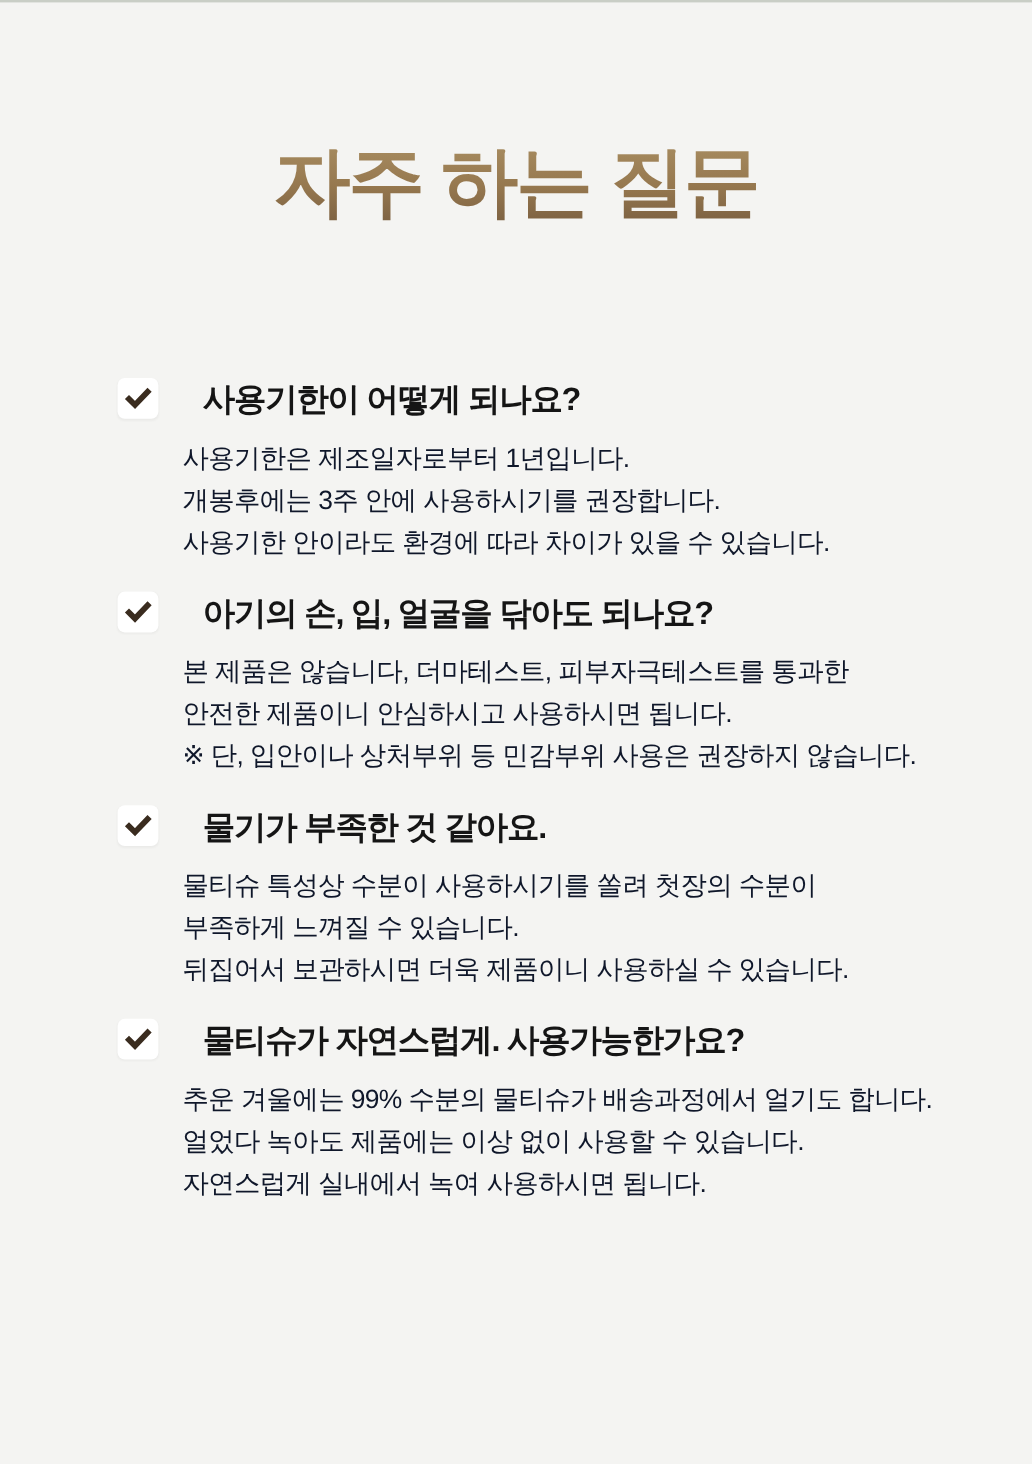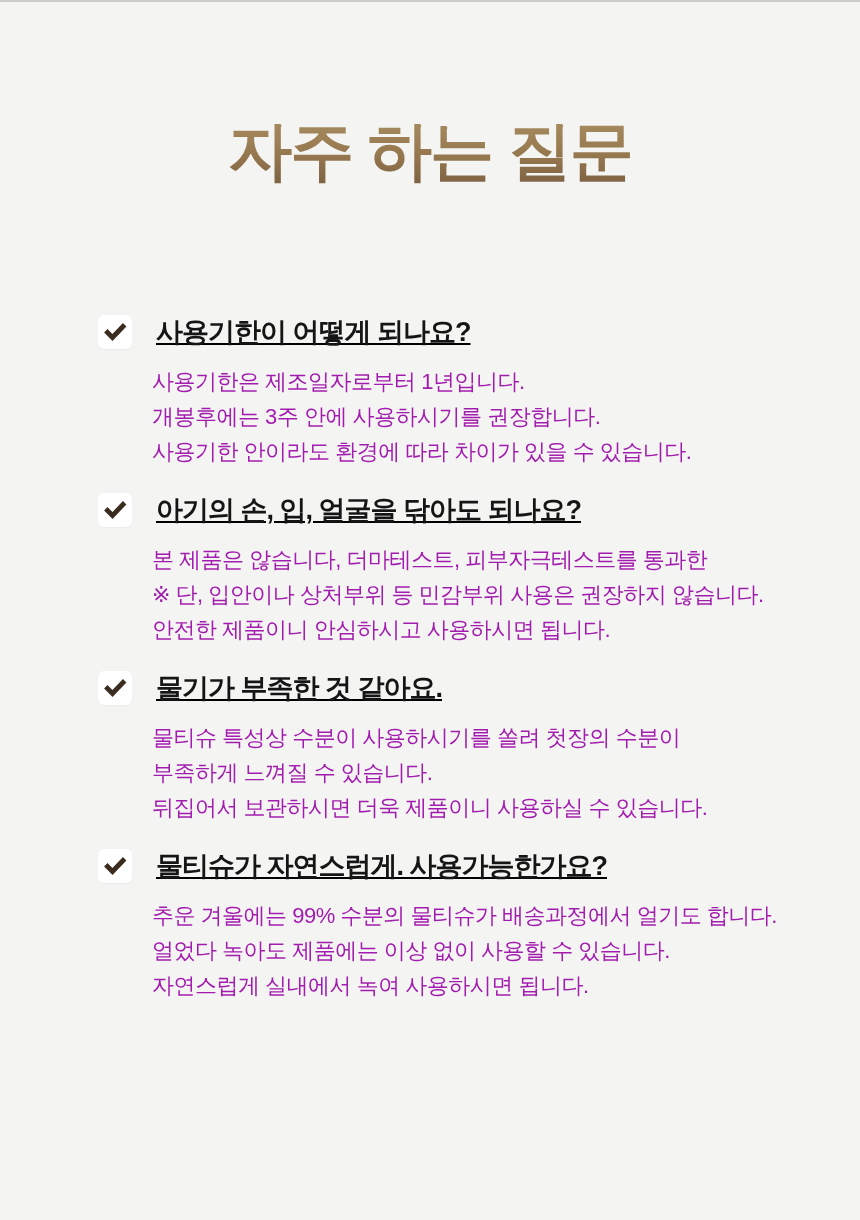--- a/index.html
+++ b/index.html
@@ -49,24 +49,22 @@
 
   .faq-list {
     margin: 125px 0 0 98px;
     width: 680px;
   }
 
   .faq-item + .faq-item { margin-top: 24px; }
 
   .faq-header {
     display: flex;
-    align-items: center;
-    gap: 24px;
+    gap: 37px;
     height: 34px;
-    text-decoration: underline;
   }
 
   .check-box {
     flex: 0 0 34px;
     width: 34px;
     height: 34px;
     background: #ffffff;
     border-radius: 6px;
     display: flex;
     align-items: center;
@@ -81,21 +79,21 @@
     font-weight: 700;
     color: #151515;
     letter-spacing: -1px;
     white-space: nowrap;
   }
 
   .faq-answers {
     margin: 15px 0 0 54px;
     font-size: 22px;
     line-height: 35px;
-    color: #a21caf;
+    color: #0f172a;
     letter-spacing: -0.5px;
   }
 
   .answer-line { white-space: nowrap; }
 </style>
 </head>
 <body>
 
 <div class="page">
   <div class="top-edge"></div>
@@ -124,22 +122,22 @@
       <div class="faq-header">
         <span class="check-box">
           <svg width="24" height="24" viewBox="0 0 24 24" fill="none" xmlns="http://www.w3.org/2000/svg">
             <path d="M4.5 12.5 L9.5 17.5 L20 6.5" stroke="#3a2c1f" stroke-width="4.8" stroke-linecap="square" stroke-linejoin="miter"></path>
           </svg>
         </span>
         <span class="faq-question">아기의 손, 입, 얼굴을 닦아도 되나요?</span>
       </div>
       <div class="faq-answers">
         <div class="answer-line">본 제품은 않습니다, 더마테스트, 피부자극테스트를 통과한</div>
+        <div class="answer-line">안전한 제품이니 안심하시고 사용하시면 됩니다.</div>
         <div class="answer-line">※ 단, 입안이나 상처부위 등 민감부위 사용은 권장하지 않습니다.</div>
-        <div class="answer-line">안전한 제품이니 안심하시고 사용하시면 됩니다.</div>
       </div>
     </div>
 
     <div class="faq-item">
       <div class="faq-header">
         <span class="check-box">
           <svg width="24" height="24" viewBox="0 0 24 24" fill="none" xmlns="http://www.w3.org/2000/svg">
             <path d="M4.5 12.5 L9.5 17.5 L20 6.5" stroke="#3a2c1f" stroke-width="4.8" stroke-linecap="square" stroke-linejoin="miter"></path>
           </svg>
         </span>

